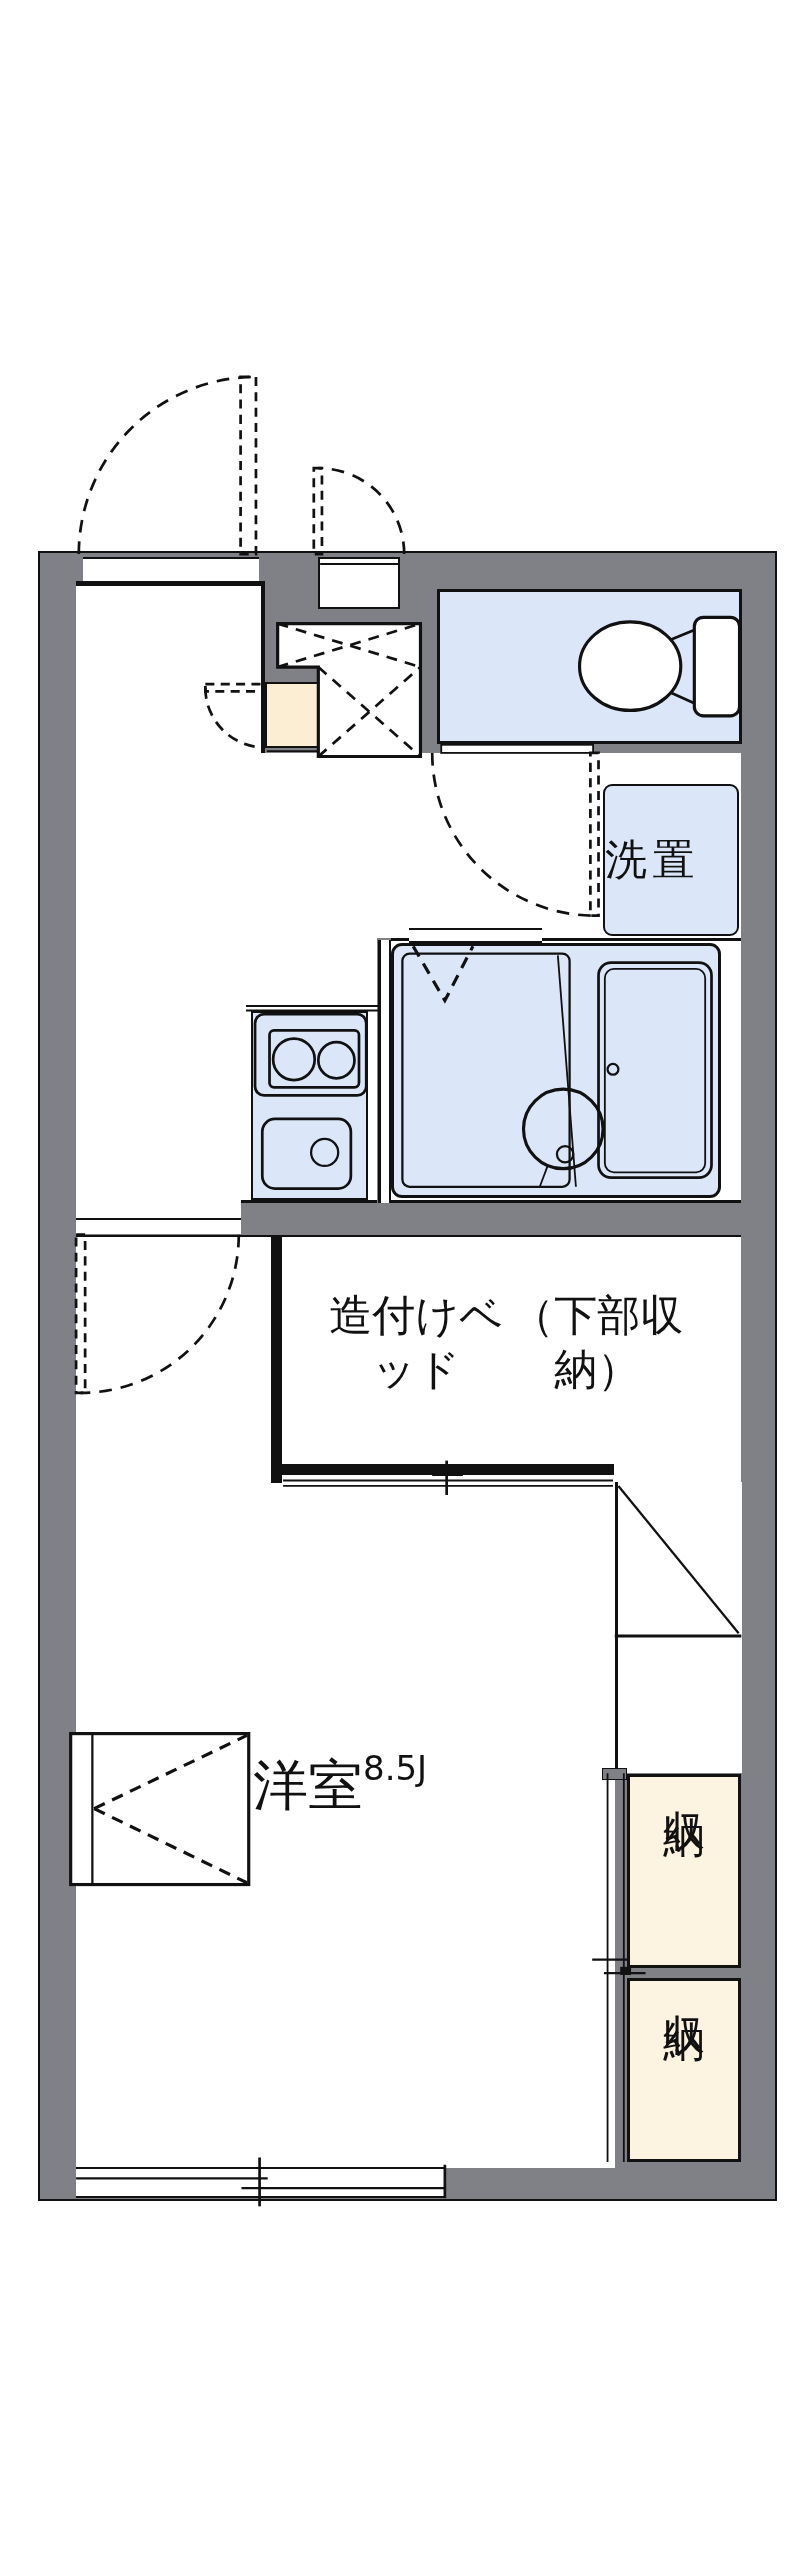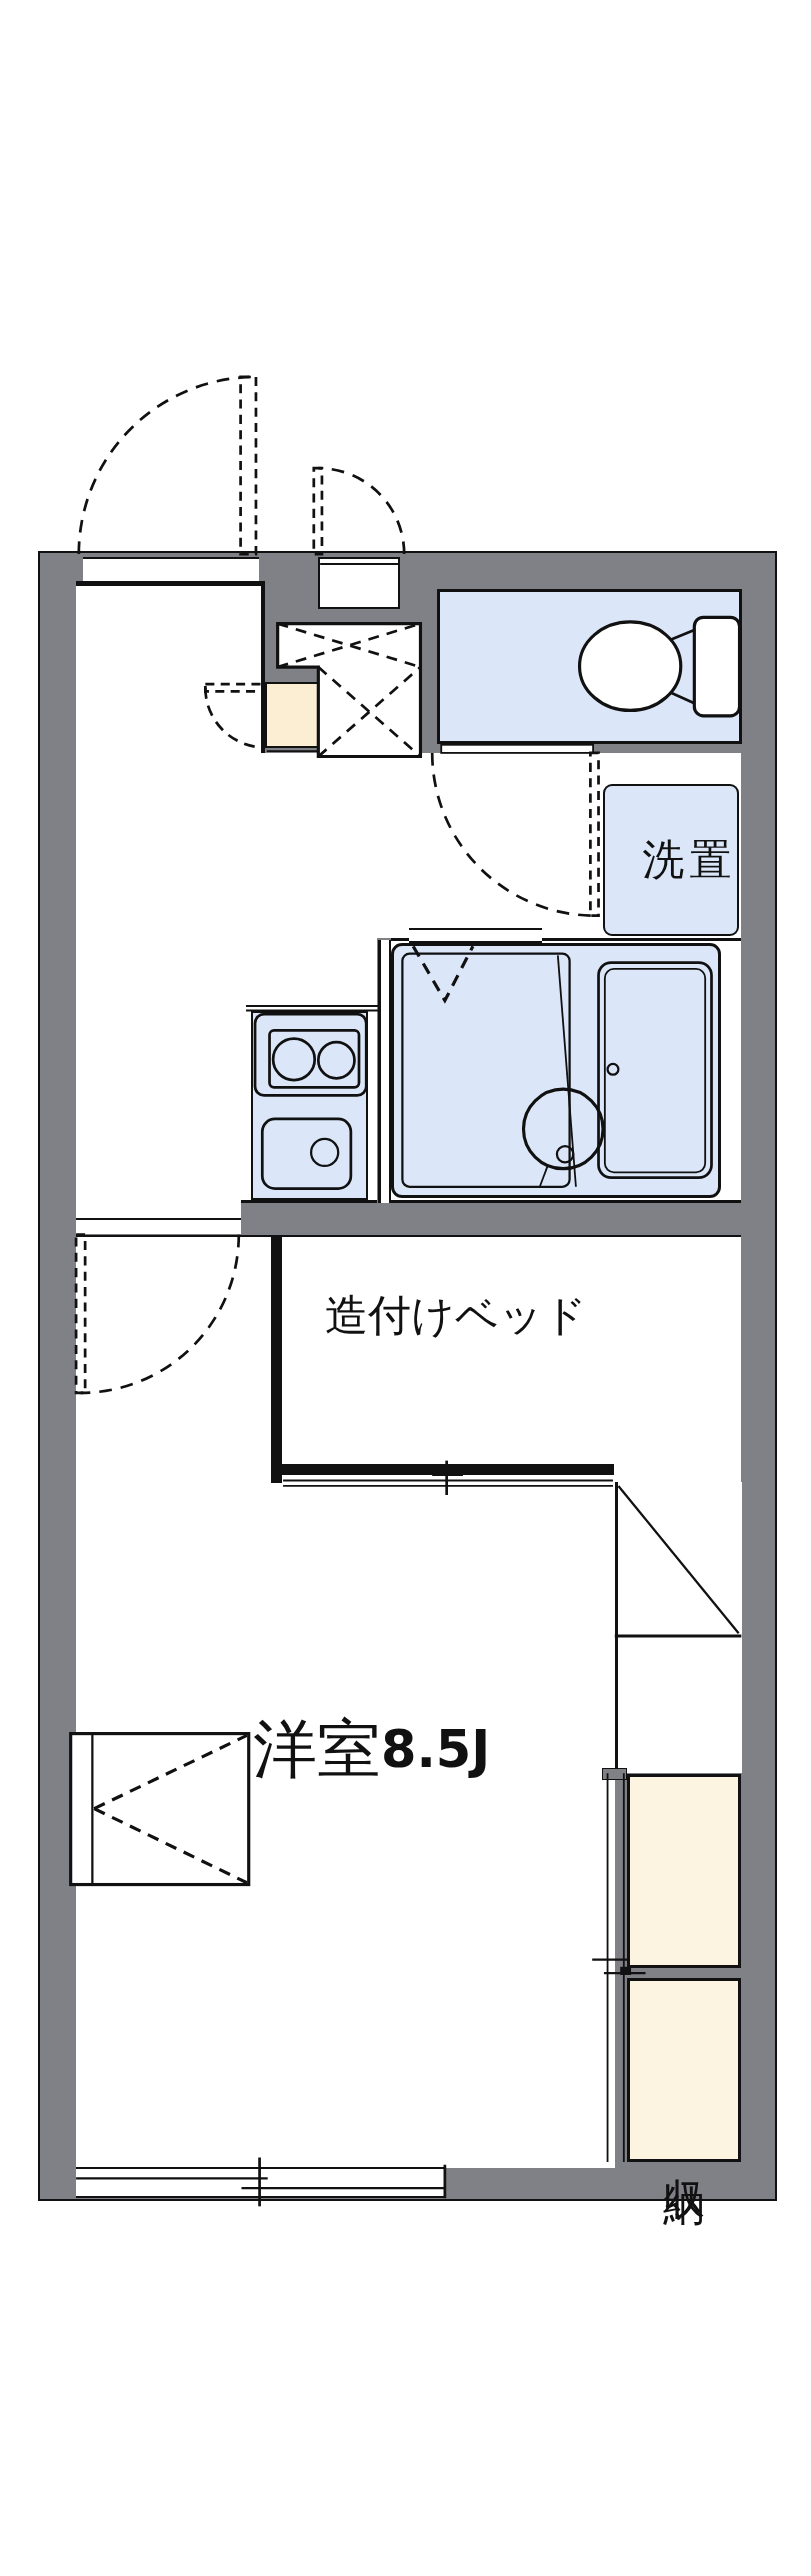--- a/index.html
+++ b/index.html
@@ -4,21 +4,21 @@
 <style>
   html,body{margin:0;padding:0;background:#fff;}
   #canvas{position:relative;width:812px;height:2576px;background:#ffffff;overflow:hidden;
           font-family:"DejaVu Sans","Liberation Sans",sans-serif;color:#111;}
   .abs{position:absolute;box-sizing:border-box;}
   .wallbg{background:#808087;border:2.7px solid #111;}
   .white{background:#ffffff;}
   .blue{background:#dbe7f9;}
   .cream{background:#fdf3e1;}
   .beige{background:#fbeed2;}
-  .lbl{display:flex;align-items:center;justify-content:flex-end;color:#111;}
+  .lbl{display:flex;align-items:center;justify-content:flex-start;color:#111;}
   .vert{writing-mode:vertical-rl;text-orientation:upright;letter-spacing:7.2px;}
   svg{position:absolute;left:0;top:0;}
   .txtcol{display:flex;flex-direction:row;align-items:center;text-align:center;}
 </style>
 </head>
 <body>
 
 <div id="canvas">
 
   <div class="abs wallbg" style="left:38px;top:551px;width:739px;height:1650px;"></div>
@@ -61,25 +61,26 @@
     <span>収納</span>
   </div>
   <div class="abs cream lbl vert" style="left:627px;top:1978px;width:114px;height:184px;border:3.6px solid #111;font-size:42px;">
     <span>収納</span>
   </div>
 
   <div class="abs white" style="left:76px;top:2167px;width:369px;height:31px;border-top:2.7px solid #111;border-bottom:2.7px solid #111;"></div>
 
   <div class="abs txtcol" style="left:325px;top:1289px;width:362px;font-size:43px;line-height:1.25;">
     <span>造付けベッド</span>
+    <span>（下部収納）</span>
   </div>
 
   <div class="abs txtcol" style="left:253px;top:1699px;width:353px;">
-    <span style="font-size:64px;line-height:101px;">洋室</span>
-    <span style="font-size:51px;line-height:56px;font-weight:bold;">8.5J</span>
+    <span style="font-size:55px;line-height:101px;margin-top:36px;">洋室</span>
+    <span style="font-size:34px;line-height:56px;">8.5J</span>
   </div>
 
   <svg width="812" height="2576" viewBox="0 0 898 2850">
     <g stroke="#111" fill="none">
 
       <g>
         <rect x="266" y="417" width="17" height="196" stroke-width="3" stroke-dasharray="10 7"></rect>
         <path d="M 87 613 A 196 196 0 0 1 283 417" stroke-width="3" stroke-dasharray="14 10"></path>
       </g>
 

